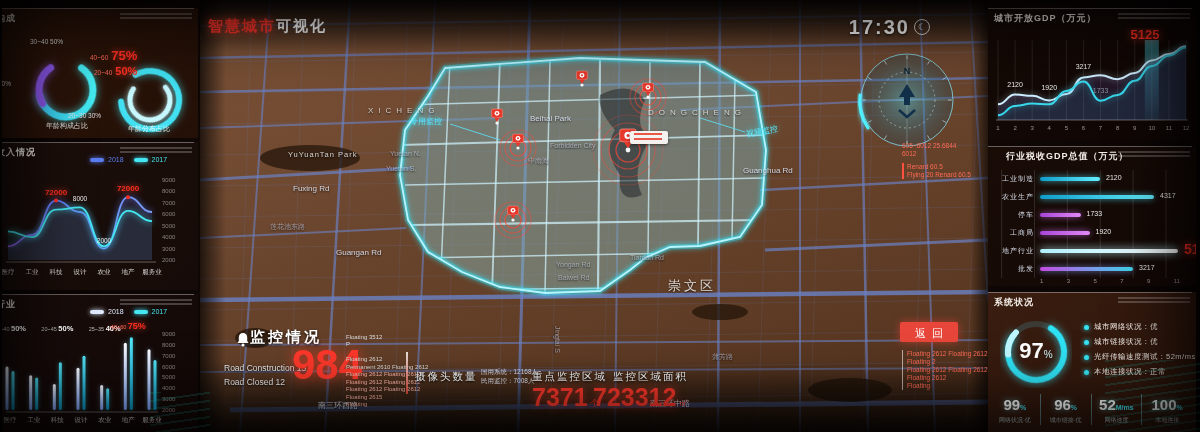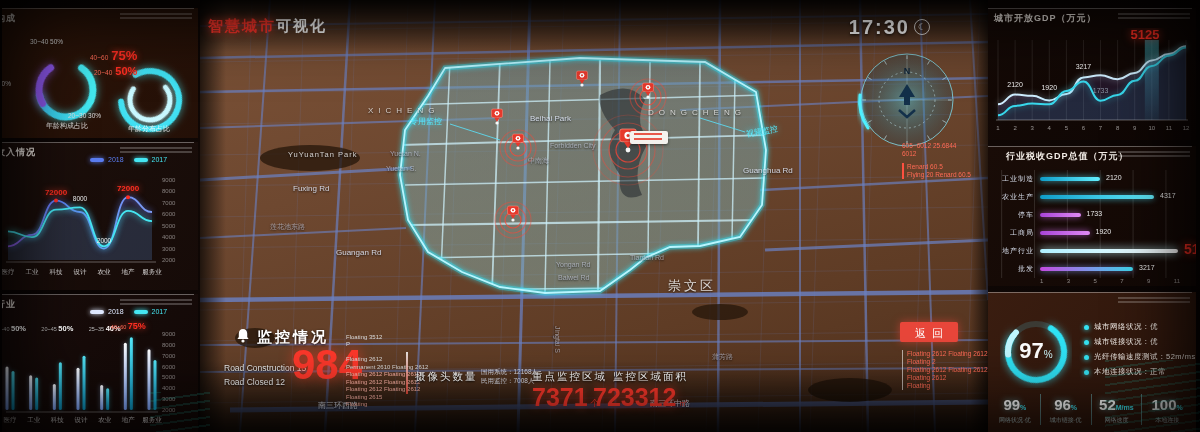--- a/index.html
+++ b/index.html
@@ -66,21 +66,21 @@
   #clockIcon{right:58px;top:19px;width:14px;height:14px;border:1px solid rgba(255,255,255,.8);border-radius:50%;color:#fff;font-size:9px;line-height:14px;text-align:center;}
   #backBtn{left:700px;top:322px;width:58px;height:20px;background:#e8463a;border:none;border-radius:2px;color:#fff;font-size:11px;letter-spacing:6px;text-indent:6px;line-height:20px;text-align:center;box-shadow:0 0 8px rgba(232,70,58,.6);cursor:pointer;font-family:inherit;}
   .maplbl{position:absolute;white-space:nowrap;text-shadow:0 1px 2px rgba(0,0,0,.7);}
   .ml-area{font-size:8px;letter-spacing:5px;color:rgba(255,255,255,.72);}
   .ml-areaSm{font-size:13px;letter-spacing:3px;color:rgba(255,255,255,.8);}
   .ml-road{font-size:8px;color:rgba(232,238,255,.85);}
   .ml-dim{font-size:7px;color:rgba(224,232,255,.55);}
   .ml-park{font-size:7.5px;letter-spacing:1px;color:rgba(255,255,255,.78);}
   .ml-cyan{font-size:8px;color:#55ecff;text-shadow:0 0 6px rgba(60,230,255,.8);}
   
-  .mon-title{left:36px;top:328px;display:flex;align-items:flex-start;gap:7px;}
+  .mon-title{left:36px;top:328px;display:flex;align-items:flex-end;gap:0;}
   .mon-title span{font-size:15px;font-weight:bold;color:#fff;letter-spacing:3px;text-shadow:0 1px 3px rgba(0,0,0,.9);}
   .roadlines{left:24px;top:361px;font-size:8.5px;color:#eee;line-height:14px;white-space:nowrap;text-shadow:0 1px 2px #000;}
   .bignum{left:92px;top:341px;font-size:42px;font-weight:bold;color:#ff382b;text-shadow:0 0 14px rgba(255,60,40,.75);}
   .floathdr{left:146px;top:334px;font-size:6px;color:#ddd;line-height:7px;}
   .floatlines{left:146px;top:356px;font-size:6px;color:#ffb3a6;line-height:7.5px;white-space:nowrap;}
   .mon-div{left:206px;top:352px;width:2px;height:42px;background:linear-gradient(180deg,#fff,#ff5040);opacity:.85;}
   .statblk .lab{font-size:10.5px;color:#fff;letter-spacing:2px;white-space:nowrap;text-shadow:0 1px 2px #000;}
   .statblk .num{font-size:25px;font-weight:bold;color:#ff382b;text-shadow:0 0 10px rgba(255,60,40,.7);line-height:26px;white-space:nowrap;}
   .statblk .unit{font-size:9px;font-weight:normal;}
   .sidenotes{left:281px;top:367px;font-size:6.5px;color:#d8dce8;line-height:9px;white-space:nowrap;}
@@ -675,20 +675,21 @@
         <span>3</span>
         <span>5</span>
         <span>7</span>
         <span>9</span>
         <span>11</span>
       </div>
   </section>
 
   <section class="panel p-system">
     <div class="hd">
+        <h3 style="margin-left:6px;">系统状况</h3>
       <div class="mini-desc">
           <i></i>
           <i></i>
         </div>
       </div>
     <div class="abs" style="left:12px;top:24px;width:72px;height:72px;">
       <svg id="gaugeSvg" width="72" height="72">
           <circle cx="36" cy="36" r="28" fill="none" stroke="rgba(80,200,220,.18)" stroke-width="6"></circle>
           <circle cx="36" cy="36" r="28" fill="none" stroke="#2fe3f6" stroke-width="6" stroke-linecap="round" stroke-dasharray="133 43" transform="rotate(-58 36 36)" style="filter:drop-shadow(0 0 4px rgba(60,230,250,.8))"></circle>
           <circle cx="36" cy="36" r="28" fill="none" stroke="#bff7ff" stroke-width="6" stroke-linecap="round" stroke-dasharray="24 152" transform="rotate(175 36 36)"></circle>

